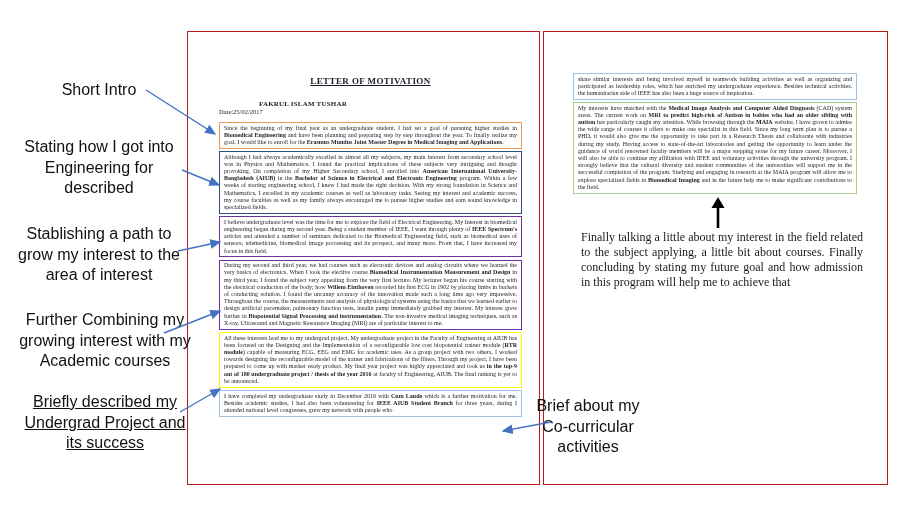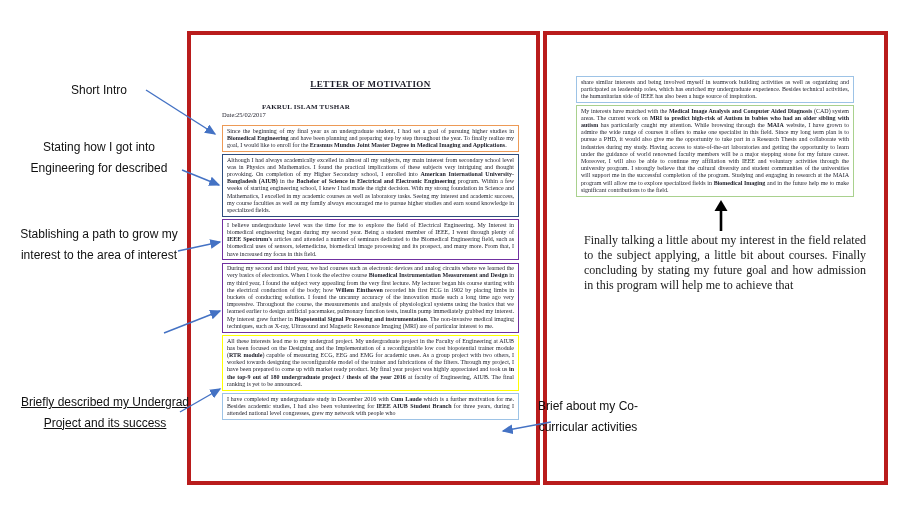--- a/index.html
+++ b/index.html
@@ -1,21 +1,21 @@
 <!DOCTYPE html>
 <html><head>
 <meta charset="utf-8">
 <style>
   html,body{margin:0;padding:0;background:#ffffff;}
   .canvas{position:relative;width:918px;height:517px;background:#ffffff;overflow:hidden;
           font-family:"Liberation Sans",sans-serif;}
 
   
   .page{position:absolute;top:31px;height:454px;background:#ffffff;
-        border:4px solid #b91c1c;box-sizing:border-box;
+        border:1px solid #b91c1c;box-sizing:border-box;
         font-family:"Liberation Serif",serif;color:#1c1c28;}
   .page1{left:187px;width:353px;padding:0 17px 0 31px;}
   .page2{left:543px;width:345px;padding:0 30px 0 29px;}
 
   .doc-title{margin-top:44px;text-align:center;font-size:9px;font-weight:bold;
              text-decoration:underline;letter-spacing:.4px;}
   .doc-author{margin-top:14px;font-size:7px;font-weight:bold;line-height:8px;letter-spacing:.2px;padding-left:40px;}
   .doc-date{font-size:6.5px;line-height:8px;}
   .para-list{margin-top:6px;}
   .para{border:1.5px solid #888;margin-bottom:2.5px;padding:1.5px 4px;
@@ -24,21 +24,21 @@
   .page2 .para-list{margin-top:41px;}
 
   
   .up-arrow{display:block;margin:3px 0 0 134px;}
 
   
   .note{margin:2px 0 0 8px;width:282px;font-family:Liberation Serif, serif;
         font-size:12px;line-height:15.2px;text-align:justify;color:#1a1a1a;}
 
   
-  .ann{position:absolute;font-size:12px;line-height:20.5px;text-align:center;color:#111111;}
+  .ann{position:absolute;font-size:16px;line-height:20.5px;text-align:center;color:#111111;}
   .ann-1{left:10px;top:80px;width:178px;}
   .ann-2{left:10px;top:137px;width:178px;}
   .ann-3{left:10px;top:224px;width:178px;}
   .ann-4{left:16px;top:310px;width:178px;}
   .ann-5{left:16px;top:392px;width:178px;text-decoration:underline;}
   .ann-6{left:523px;top:396px;width:130px;}
 
   .arrow-layer{position:absolute;left:0;top:0;width:918px;height:517px;pointer-events:none;}
 </style>
 </head>
@@ -68,20 +68,21 @@
     <svg class="up-arrow" width="22" height="31" viewBox="0 0 22 31">
       <line x1="11" y1="31" x2="11" y2="9" stroke="#000000" stroke-width="2.6"></line>
       <polygon points="4.5,11 17.5,11 11,0" fill="#000000"></polygon>
     </svg>
     <div class="note">Finally talking a little about my interest in the field related to the subject applying, a little bit about courses. Finally concluding by stating my future goal and how admission in this program will help me to achieve that</div>
   </div>
 
   <div class="ann ann-1">Short Intro</div>
   <div class="ann ann-2">Stating how I got into Engineering for described</div>
   <div class="ann ann-3">Stablishing a path to grow my interest to the area of interest</div>
+  <div class="ann ann-4">Further Combining my growing interest with my Academic courses</div>
   <div class="ann ann-5">Briefly described my Undergrad Project and its success</div>
   <div class="ann ann-6">Brief about my Co-curricular activities</div>
 
   <svg class="arrow-layer" width="918" height="517" viewBox="0 0 918 517">
     <defs>
       <marker id="arrowBlue" markerWidth="9" markerHeight="8" refX="7" refY="3.5" orient="auto">
         <path d="M0,0 L8,3.5 L0,7 Z" fill="#4472C4"></path>
       </marker>
     </defs>
     <line class="blue-arrow" x1="146" y1="90" x2="215" y2="134" stroke="#4472C4" stroke-width="1.4" marker-end="url(#arrowBlue)"></line>

